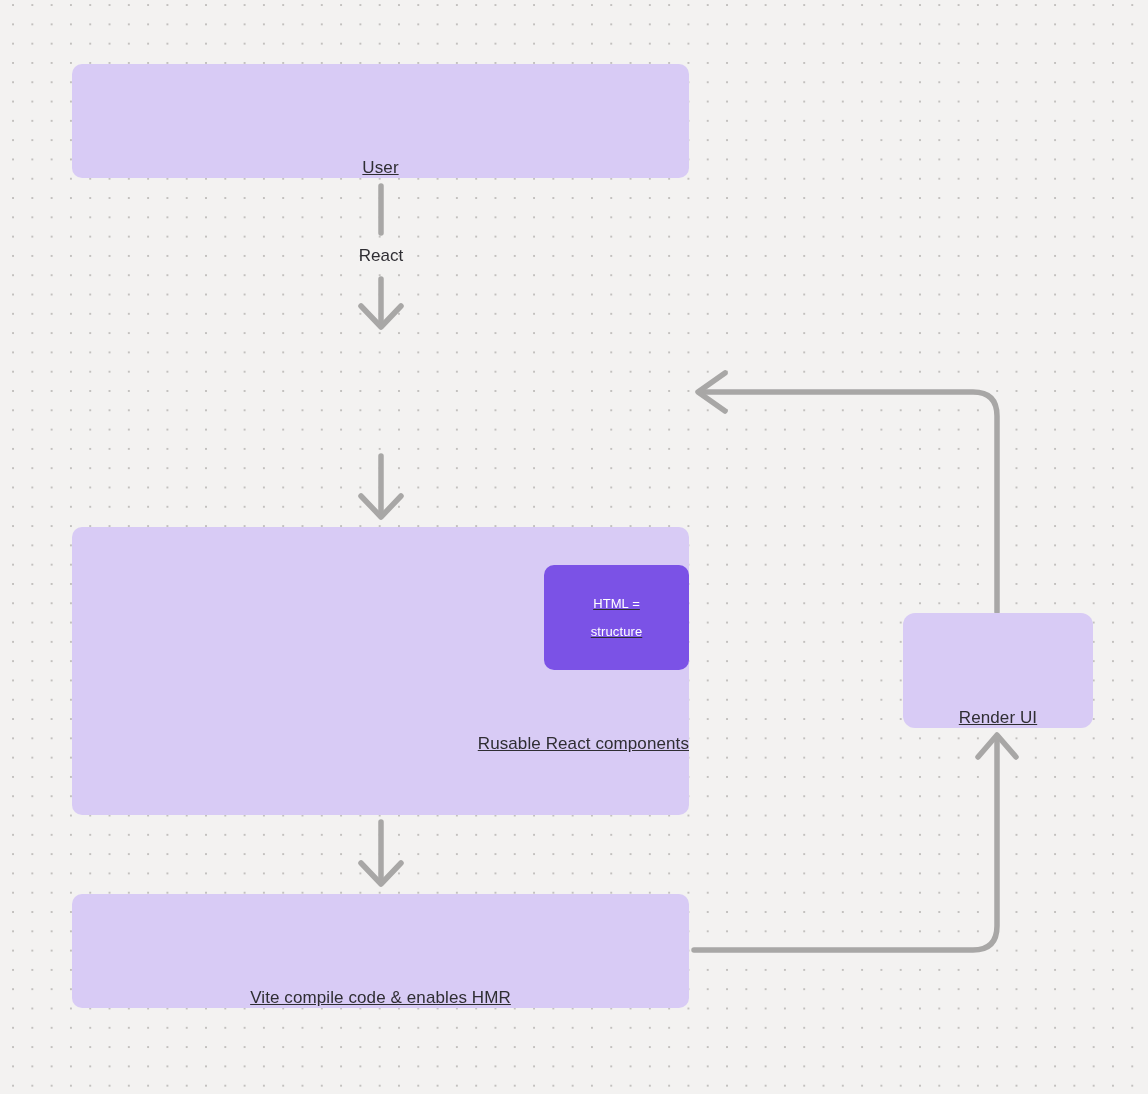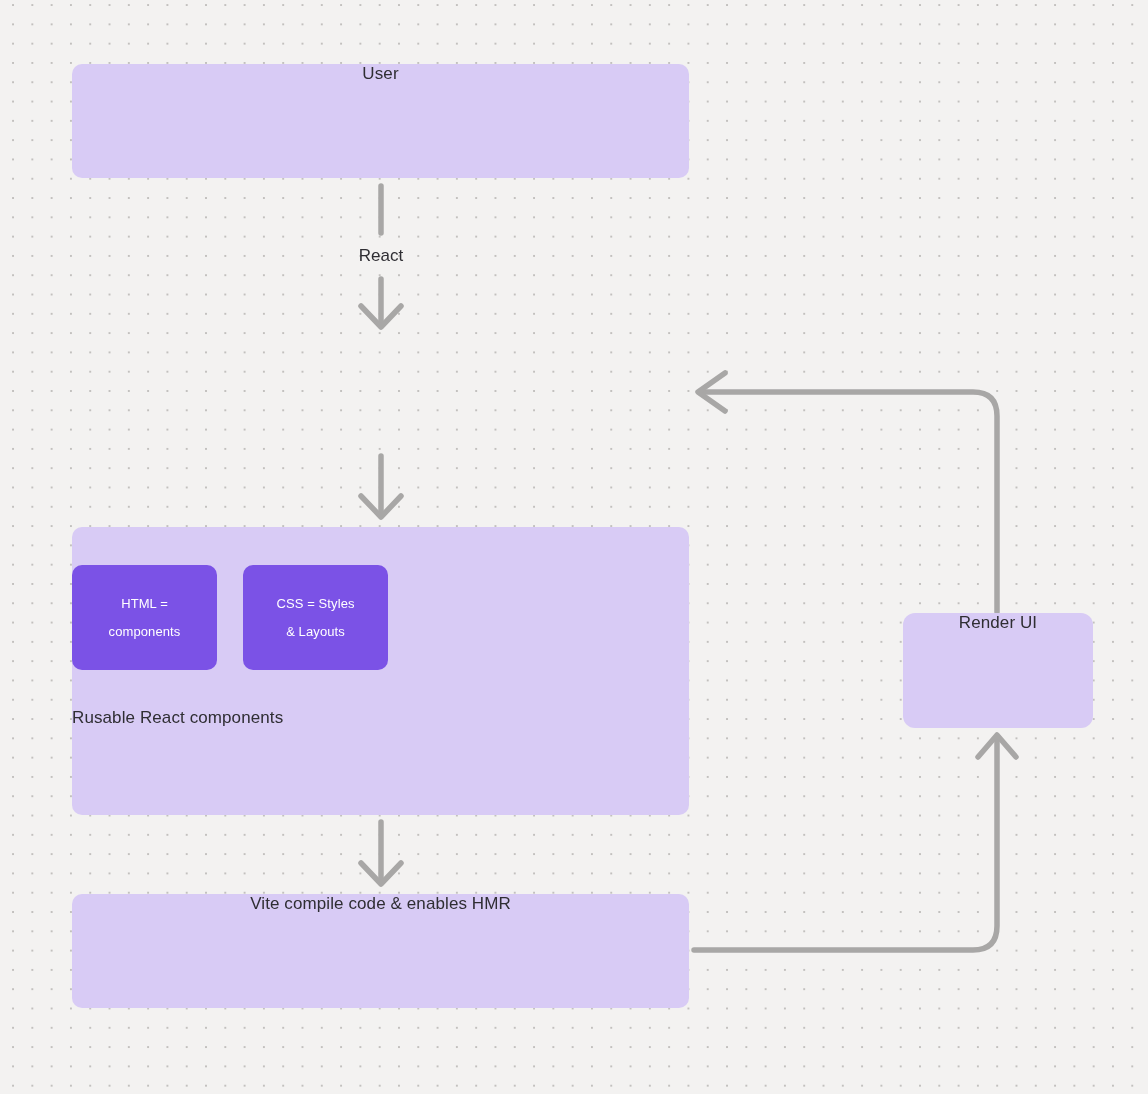--- a/index.html
+++ b/index.html
@@ -35,25 +35,26 @@
     stroke:var(--connector);
     stroke-width:5.5;
     stroke-linecap:round;
     stroke-linejoin:round;
   }
   .node{
     position:absolute;
     background:var(--node-fill);
     border-radius:10px;
     display:flex;
-    align-items:flex-start;
+    align-items:flex-end;
     justify-content:center;
     color:var(--text-dark);
     font-size:17px;
     letter-spacing:.1px;
+    text-decoration:underline;
   }
   .node-user      {left:72px; top:64px;  width:617px; height:114px;}
   .node-webapp    {left:72px; top:334px; width:617px; height:114px;}
   .node-vite      {left:72px; top:894px; width:617px; height:114px;}
   .node-renderui  {left:903px;top:613px; width:190px; height:115px; border-radius:12px;}
   .node-group{
     left:72px; top:527px; width:617px; height:288px;
     flex-direction:column;
     justify-content:flex-start;
     padding-top:38px;
@@ -70,21 +71,21 @@
     color:var(--text-light);
     display:flex;
     flex-direction:column;
     align-items:center;
     justify-content:center;
     font-size:13px;
     line-height:28px;
     text-align:center;
   }
   .group-caption{
-    margin-top:38px;
+    margin-top:64px;
     font-size:17px;
     color:var(--text-dark);
     text-align:center;
   }
   .edge-label{
     position:absolute;
     left:381px; top:246px;
     transform:translateX(-50%);
     font-size:17px;
     color:var(--text-dark);
@@ -124,25 +125,21 @@
     <span>User</span>
   </div>
 
   <div class="edge-label">React</div>
 
 
   <div class="node node-group">
     <div class="chips">
       <div class="chip">
         <span>HTML =</span>
-        <span>components</span>
-      </div>
-      <div class="chip">
-        <span>CSS = Styles</span>
-        <span>&amp; Layouts</span>
+        <span>structure</span>
       </div>
     </div>
     <div class="group-caption">Rusable React components</div>
   </div>
 
   <div class="node node-renderui">
     <span>Render UI</span>
   </div>
 
   <div class="node node-vite">

